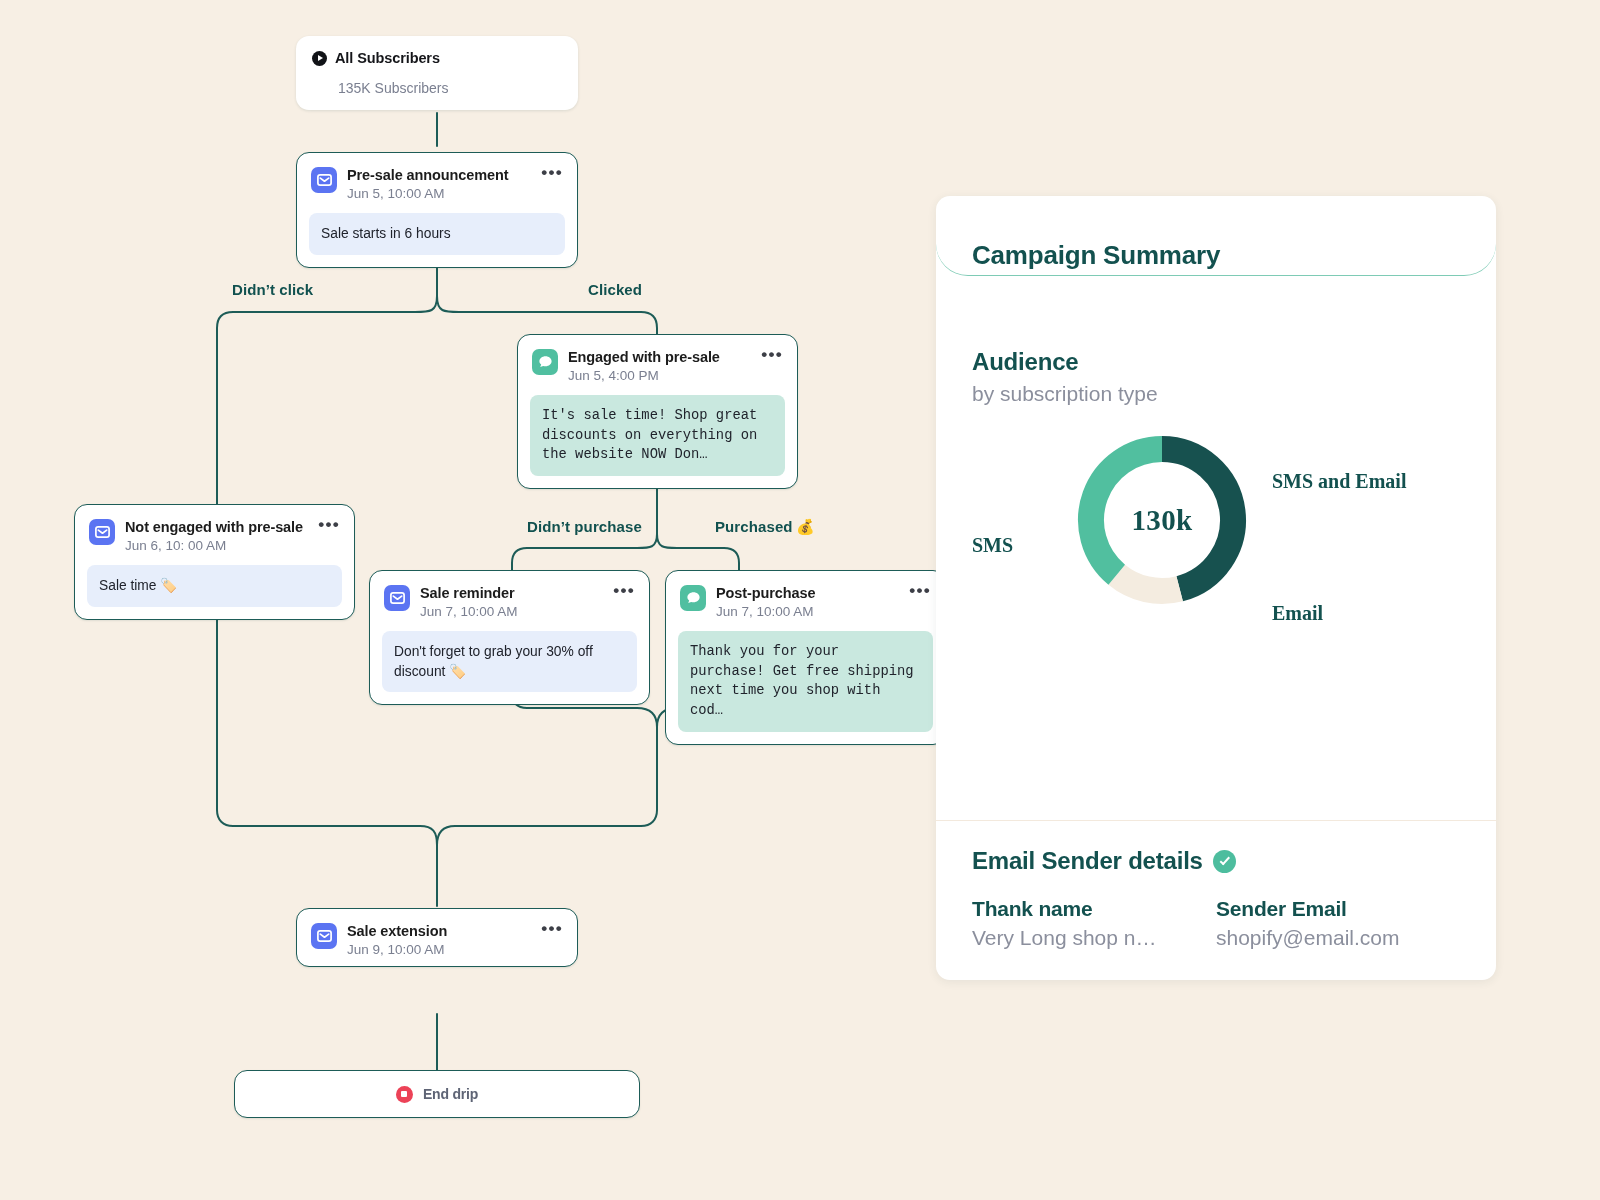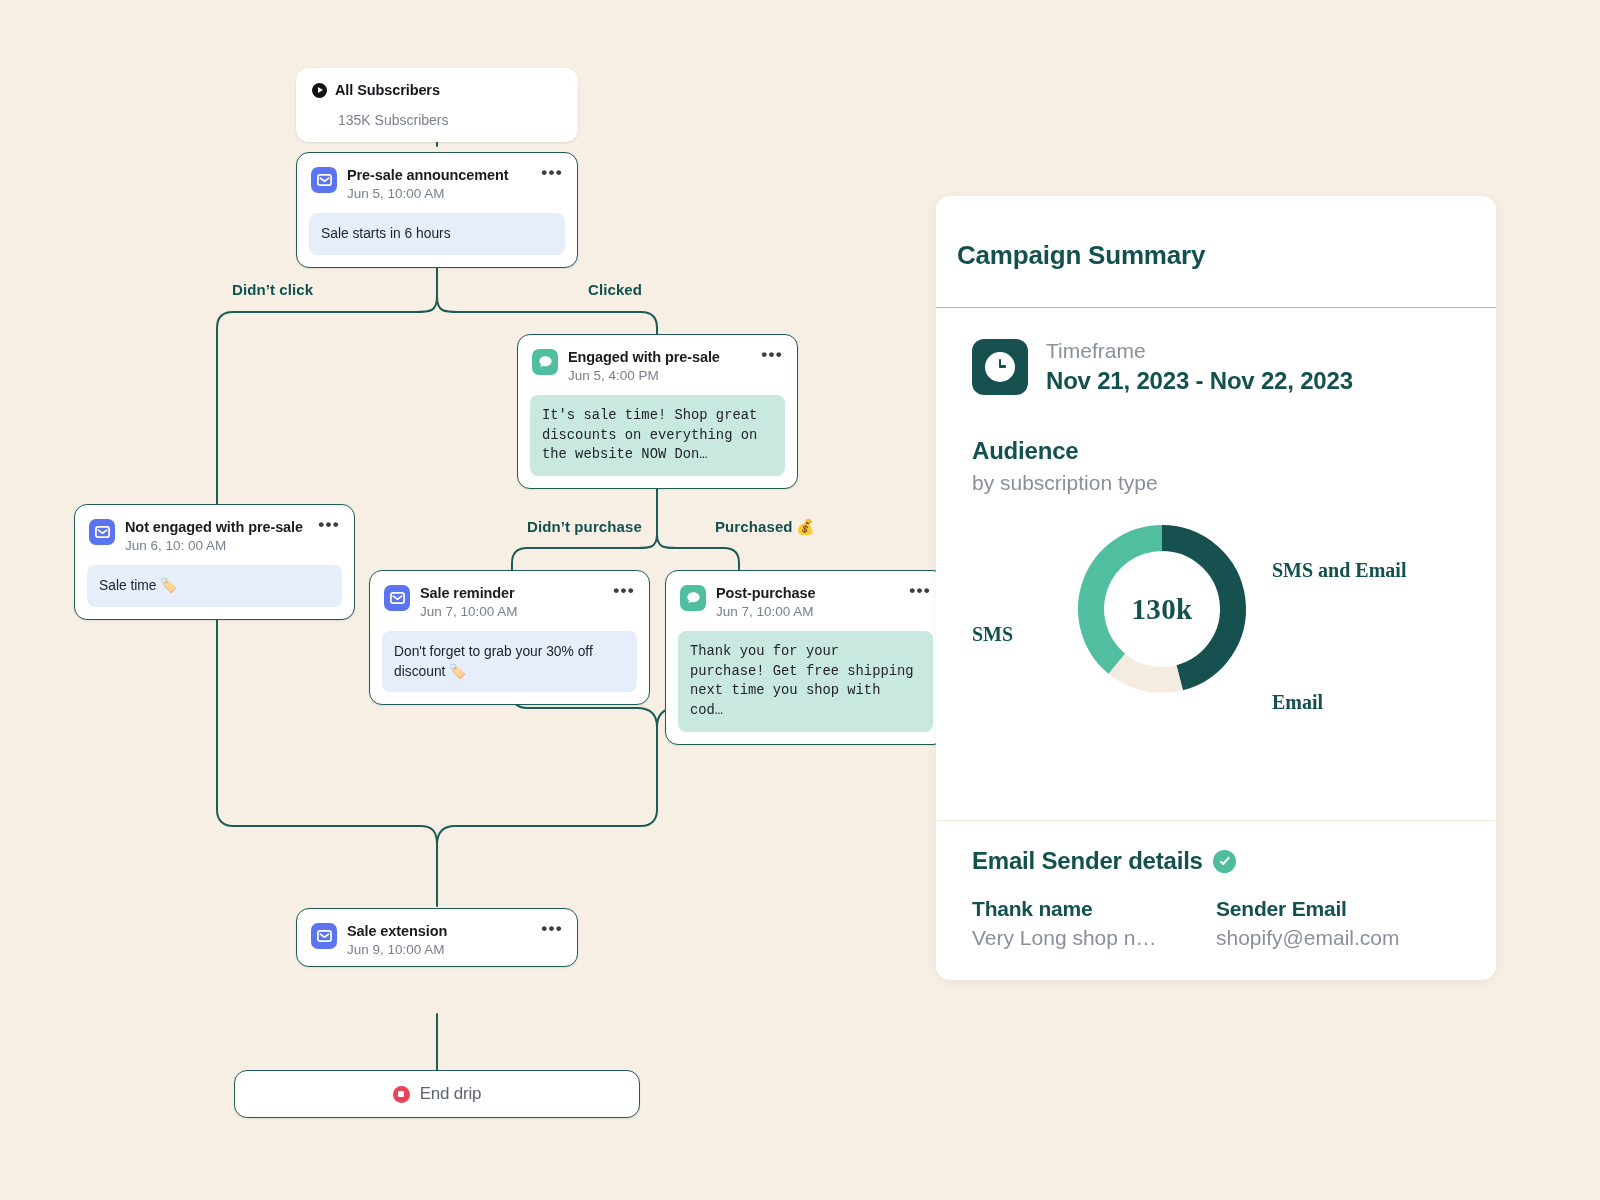--- a/index.html
+++ b/index.html
@@ -93,40 +93,41 @@
 
   
   .end-node {
     position: absolute;
     background: #fff;
     border: 1.5px solid #1d5c57;
     border-radius: 13px;
     display: flex; align-items: center; justify-content: center; gap: 10px;
     box-shadow: 0 1px 2px rgba(20,60,60,.10);
   }
-  .end-label { font-size: 17px; font-weight: 400; color: #5e6475; letter-spacing: -.2px; text-align: center; }
+  .end-label { font-size: 14px; font-weight: 700; color: #5e6475; letter-spacing: -.2px; text-align: center; }
   .dot-stop {
     width: 17px; height: 17px; border-radius: 50%;
     background: #ec4257; display: flex; align-items: center; justify-content: center;
   }
   .dot-stop i { display: block; width: 6px; height: 6px; background: #fff; border-radius: 1px; }
 
   
   #summary {
     position: absolute;
     left: 936px; top: 196px; width: 560px; height: 784px;
     background: #fff;
     border-radius: 14px;
     box-shadow: 0 2px 10px rgba(40,60,60,.08);
     overflow: hidden;
     display: flex; flex-direction: column;
   }
   .sum-head {
-    padding: 44px 36px 0 21px; height: 112px;
+    padding: 44px 36px 0 36px; height: 80px;
     border-bottom: 1.5px solid #7ecbb5;
+    border-radius: 32px;
   }
   .sum-title {
     font-size: 26px; font-weight: 700; color: #13514f; letter-spacing: -.2px;
   }
   .sum-body { padding: 30px 36px 0 36px; flex: 1 1 auto; }
 
   .tf-row { display: flex; align-items: center; gap: 18px; }
   .tf-ico {
     width: 56px; height: 56px; flex: 0 0 56px;
     border-radius: 12px; background: #17514f;
@@ -210,21 +211,21 @@
 
       <path d="M512,690 L512,692 C512,702 517,708 527,708 L637,708 C650,708 657,714 657,727 L657,810
                C657,820 651,826 641,826 L455,826 C443,826 437,832 437,845"></path>
 
       <path d="M739,690 L739,692 C739,702 734,708 724,708 L677,708 C664,708 657,714 657,727"></path>
 
       <path d="M437,1014 L437,1070"></path>
     </g>
   </svg>
 
-  <div class="start-node" style="left:296px; top:68px; width:282px;">
+  <div class="start-node" style="left:296px; top:36px; width:282px;">
     <div class="start-row">
       <span class="dot-play">
           <i class="tri"></i>
         </span>
       <span class="start-title">All Subscribers</span>
     </div>
     <div class="start-sub">135K Subscribers</div>
   </div>
 
   <div class="branch-label" style="left:232px; top:281px;">Didn’t click</div>
@@ -339,29 +340,20 @@
   </div>
 
   <div id="summary">
 
     <div class="sum-head">
       <div class="sum-title">Campaign Summary</div>
     </div>
 
     <div class="sum-body">
 
-      <div class="tf-row">
-        <span class="tf-ico">
-            <span class="clock"></span>
-          </span>
-        <span>
-          <div class="tf-label">Timeframe</div>
-          <div class="tf-value">Nov 21, 2023 - Nov 22, 2023</div>
-        </span>
-      </div>
 
       <div class="aud-title">Audience</div>
       <div class="aud-sub">by subscription type</div>
 
       <div class="donut-wrap">
         <svg class="donut-svg" width="180" height="180" viewBox="0 0 180 180">
           <g id="donut-segments" transform="rotate(-90 90 90)">
               <path d="M 161 90 A 71 71 0 0 1 21.230595559867197 107.6569819887047" stroke="#17514f" stroke-width="26" fill="none"></path>
               <path d="M 21.230595559867197 107.6569819887047 A 71 71 0 0 1 35.29355976291896 44.74289672784304" stroke="#f4ece0" stroke-width="26" fill="none"></path>
               <path d="M 35.29355976291896 44.74289672784304 A 71 71 0 0 1 161 89.99999999999999" stroke="#51bf9f" stroke-width="26" fill="none"></path>

